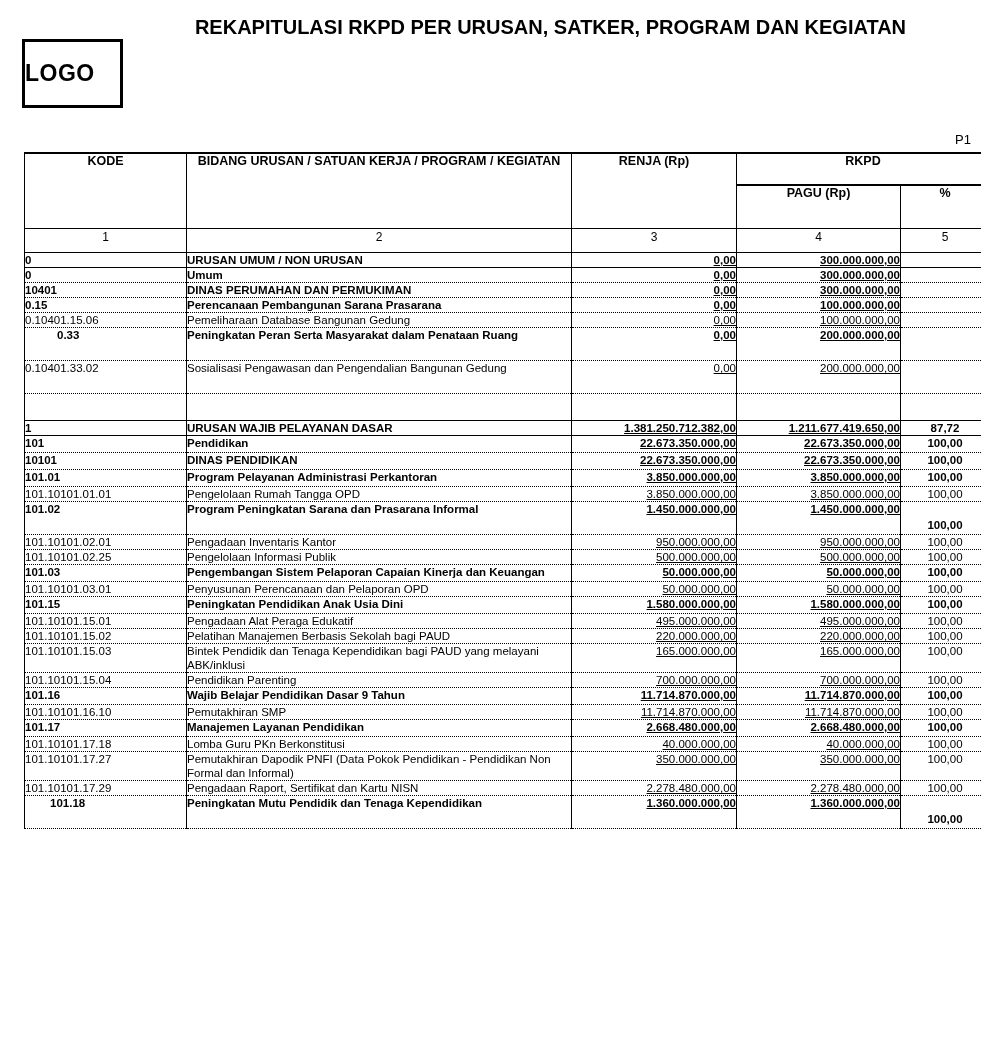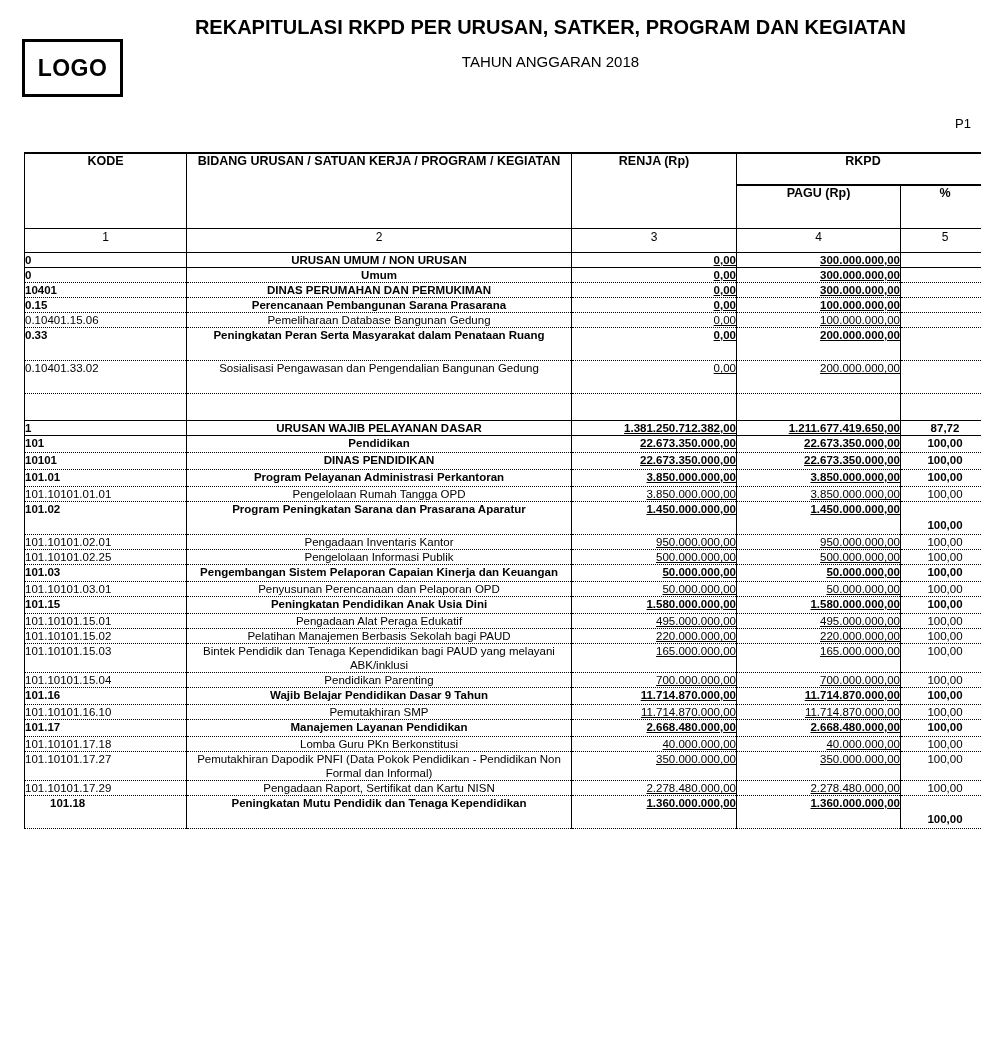--- a/index.html
+++ b/index.html
@@ -19,26 +19,26 @@
   
   .doc-header {
     position: relative;
     height: 120px;
   }
   .logo-box {
     position: absolute;
     left: 22px;
     top: 39px;
     width: 101px;
-    height: 58px;
+    height: 69px;
     border: 3px solid #000;
     box-sizing: border-box;
     display: flex;
     align-items: center;
-    justify-content: center;
+    justify-content: flex-start;
   }
   .logo-text {
     font-size: 23px;
     font-weight: bold;
     letter-spacing: 0.5px;
     font-family: "Liberation Sans", sans-serif;
   }
   .title-block {
     position: absolute;
     left: 130px;
@@ -62,21 +62,21 @@
     font-size: 15px;
     font-weight: normal;
     line-height: 32px;
     margin-top: 4px;
   }
 
   
   .page-mark {
     position: absolute;
     right: 10px;
-    top: 116px;
+    top: 132px;
     font-size: 13px;
     text-align: right;
   }
 
   
   .table-wrap {
     position: absolute;
     left: 24px;
     top: 152px;
     width: 965px;
@@ -126,21 +126,21 @@
   
   tbody td {
     padding: 4px 5px 3px 5px;
     line-height: 14px;
   }
   tbody tr.solid-sep > td { border-bottom: 1.5px solid #000; }
   tbody tr.dot-sep   > td { border-bottom: 1.5px dotted #000; }
   tbody tr.last-row  > td { border-bottom: 1.5px dotted #000; }
 
   td.kode     { text-align: left; white-space: nowrap; }
-  td.uraian   { text-align: center; }
+  td.uraian   { text-align: left; }
   td.num      { text-align: right; white-space: nowrap; text-decoration: underline; }
   td.pct      { text-align: center; white-space: nowrap; }
 
   .b  { font-weight: bold; }
   .n  { font-weight: normal; }
 
   .ind0 { padding-left: 5px; }
   .ind1 { padding-left: 17px; }
   .ind2 { padding-left: 25px; }
 
@@ -159,21 +159,20 @@
 <body>
 
 <div class="doc-header">
 
   <div class="logo-box">
     <span class="logo-text">LOGO</span>
   </div>
 
   <div class="title-block">
     <div class="title-2">REKAPITULASI RKPD PER URUSAN, SATKER, PROGRAM DAN KEGIATAN</div>
-    <div class="title-3">TAHUN ANGGARAN  2018</div>
   </div>
 
 </div>
 
 <div class="page-mark">P1</div>
 
 <div class="table-wrap">
   <table class="rekap">
     <colgroup>
       <col class="c-kode">
@@ -231,21 +230,21 @@
           <td class="pct b bottom"></td>
         </tr>
         <tr class="dot-sep">
           <td class="kode n">0.10401.15.06</td>
           <td class="uraian n ind2">Pemeliharaan Database Bangunan Gedung</td>
           <td class="num n">0,00</td>
           <td class="num n">100.000.000,00</td>
           <td class="pct n topal"></td>
         </tr>
         <tr class="dot-sep">
-          <td class="kode b" style="padding-bottom: 18px;">0.33</td>
+          <td class="kode b" style="padding-bottom: 18px; padding-left: 32px;">0.33</td>
           <td class="uraian b ind1">Peningkatan Peran Serta Masyarakat dalam Penataan Ruang</td>
           <td class="num b">0,00</td>
           <td class="num b">200.000.000,00</td>
           <td class="pct b bottom"></td>
         </tr>
         <tr class="dot-sep">
           <td class="kode n" style="padding-bottom: 18px; margin-left: 8px;">0.10401.33.02</td>
           <td class="uraian n ind2">Sosialisasi Pengawasan dan Pengendalian Bangunan Gedung</td>
           <td class="num n">0,00</td>
           <td class="num n">200.000.000,00</td>
@@ -288,21 +287,21 @@
         </tr>
         <tr class="dot-sep">
           <td class="kode n">101.10101.01.01</td>
           <td class="uraian n ind2">Pengelolaan  Rumah Tangga OPD</td>
           <td class="num n">3.850.000.000,00</td>
           <td class="num n">3.850.000.000,00</td>
           <td class="pct n topal">100,00</td>
         </tr>
         <tr class="dot-sep">
           <td class="kode b" style="padding-bottom: 18px;">101.02</td>
-          <td class="uraian b ind1">Program Peningkatan Sarana dan Prasarana Aparatur</td>
+          <td class="uraian b ind1">Program Peningkatan Sarana dan Prasarana Informal</td>
           <td class="num b">1.450.000.000,00</td>
           <td class="num b">1.450.000.000,00</td>
           <td class="pct b bottom">100,00</td>
         </tr>
         <tr class="dot-sep">
           <td class="kode n">101.10101.02.01</td>
           <td class="uraian n ind2">Pengadaan Inventaris Kantor</td>
           <td class="num n">950.000.000,00</td>
           <td class="num n">950.000.000,00</td>
           <td class="pct n topal">100,00</td>

